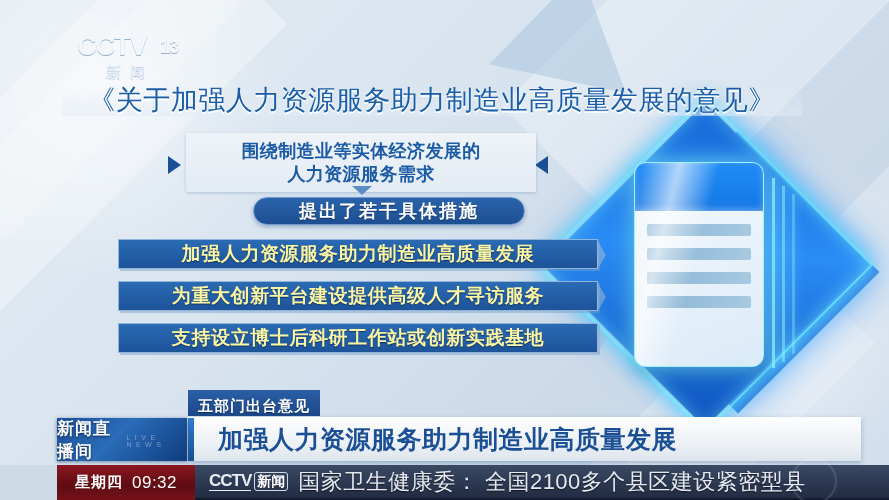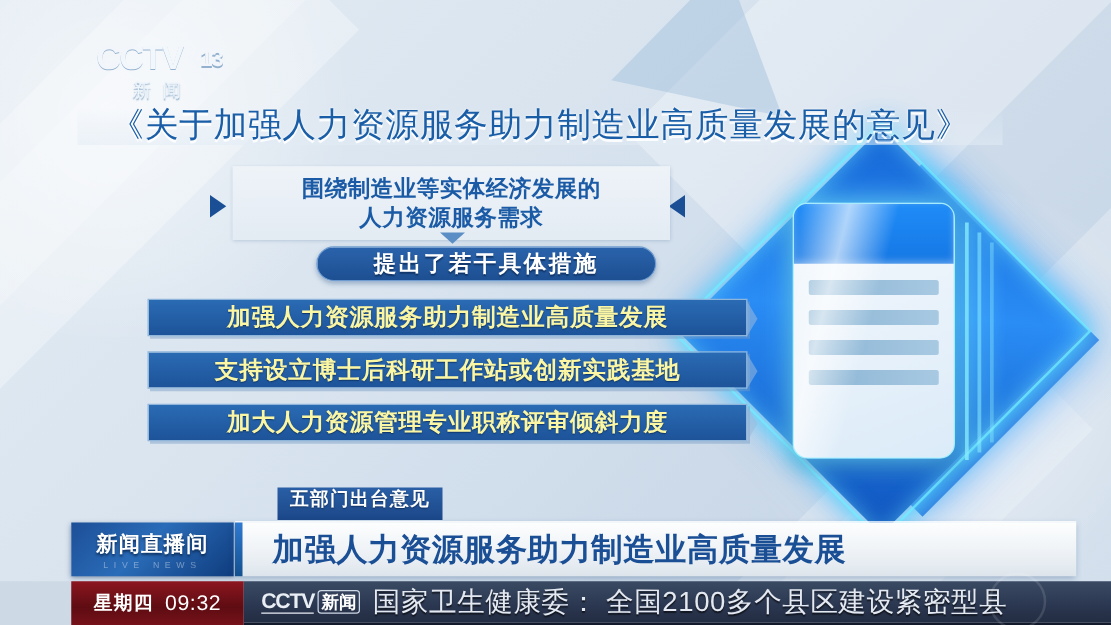--- a/index.html
+++ b/index.html
@@ -173,34 +173,34 @@
     content:""; position:absolute; right:-9px; top:0;
     width:0;height:0;border-top:15px solid transparent;border-bottom:15px solid transparent;
     border-left:9px solid rgba(155,185,218,.55);
   }
 
   
   #lower-third{ position:absolute; left:0; top:390px; width:889px; height:75px;}
   #studio-name{
     position:absolute; left:57px; top:28px; width:130px; height:43px;
     background:linear-gradient(135deg,#1d4f97 0%,#2a6cb8 45%,#0f3c7e 100%);
-    display:flex; flex-direction:column; align-items:center; justify-content:center;
+    display:flex; flex-direction:row; align-items:center; justify-content:center;
     box-shadow:0 1px 4px rgba(15,45,90,.5);
   }
   #studio-name .cn{
     font-size:17px; font-weight:bold; color:#ffffff; letter-spacing:1px;
     text-shadow:0 1px 2px rgba(8,35,75,.9);
   }
   #studio-name .en{
     font-size:7px; letter-spacing:4.5px; color:rgba(255,255,255,.38); margin-top:2px;
   }
   #kicker{
     position:absolute; left:188px; top:0px; height:26px; padding:0 10px;
     background:linear-gradient(180deg,#2a5fa6,#1b4788);
-    display:flex; align-items:flex-start;margin-left:34px;
+    display:flex; align-items:flex-end;
   }
   #kicker span{
     font-size:15px; font-weight:bold; color:#ffffff; letter-spacing:1px;
     text-shadow:0 1px 1px rgba(10,40,80,.8);
   }
   #headline-bar{
     position:absolute; left:188px; top:27px; right:28px; height:44px;
     background:linear-gradient(180deg,#fdfefe 0%,#eef2f6 55%,#dde5ec 100%);
     border-top:1px solid #ffffff;
     display:flex; align-items:center;
@@ -306,24 +306,24 @@
 
   <div id="pill">
     <span>提出了若干具体措施</span>
   </div>
 
   <div id="bars">
     <div class="bar">
       <span>加强人力资源服务助力制造业高质量发展</span>
     </div>
     <div class="bar">
+      <span>为重大创新平台建设提供高级人才寻访服务</span>
+    </div>
+    <div class="bar">
       <span>支持设立博士后科研工作站或创新实践基地</span>
-    </div>
-    <div class="bar">
-      <span>加大人力资源管理专业职称评审倾斜力度</span>
     </div>
   </div>
 
   <div id="lower-third">
     <div id="studio-name">
       <div class="cn">新闻直播间</div>
       <div class="en">LIVE NEWS</div>
     </div>
     <div id="kicker">
       <span>五部门出台意见</span>

